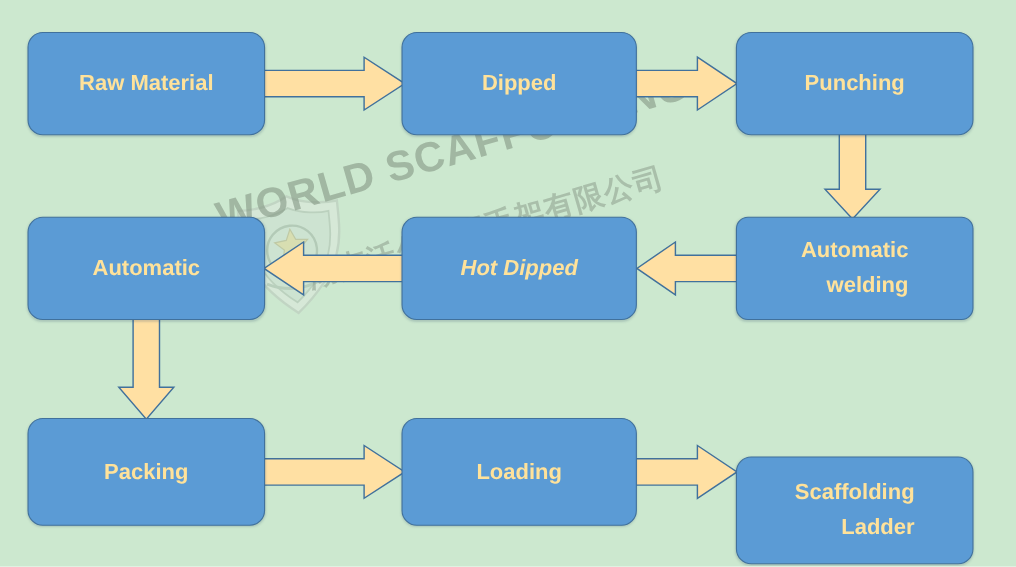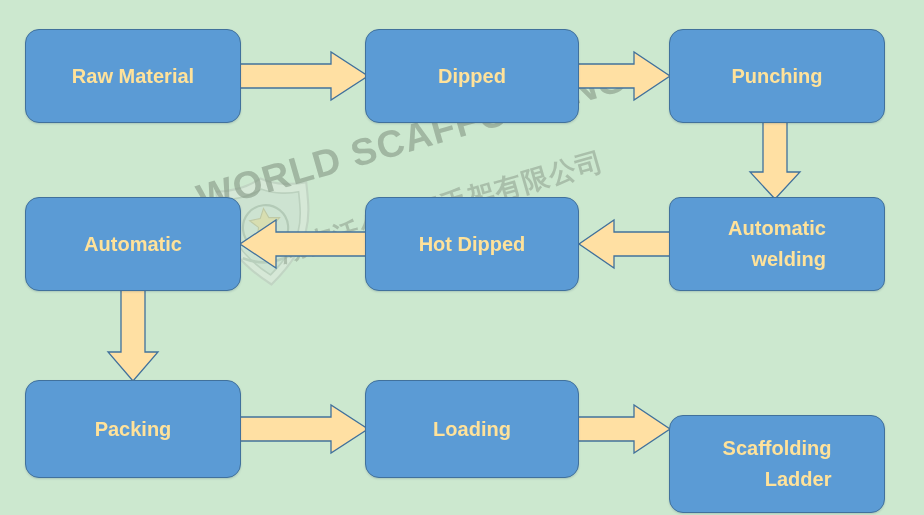--- a/index.html
+++ b/index.html
@@ -154,21 +154,21 @@
   </div>
 
   <div class="node" style="left:669px; top:29px; width:216px; height:94px;">
     <span class="label">Punching</span>
   </div>
 
   <div class="node" style="left:25px; top:197px; width:216px; height:94px;">
     <span class="label">Automatic</span>
   </div>
 
-  <div class="node" style="left:365px; top:197px; width:214px; height:94px;">
+  <div class="node" style="left:365px; top:197px; width:214px; height:94px;font-style:italic;">
     <span class="label">
       <span>Hot Dipped</span><br>
     </span>
   </div>
 
   <div class="node" style="left:669px; top:197px; width:216px; height:94px;border-radius:11px;">
     <span class="label">
       <span>Automatic</span><br>
       <span>welding</span>
     </span>

